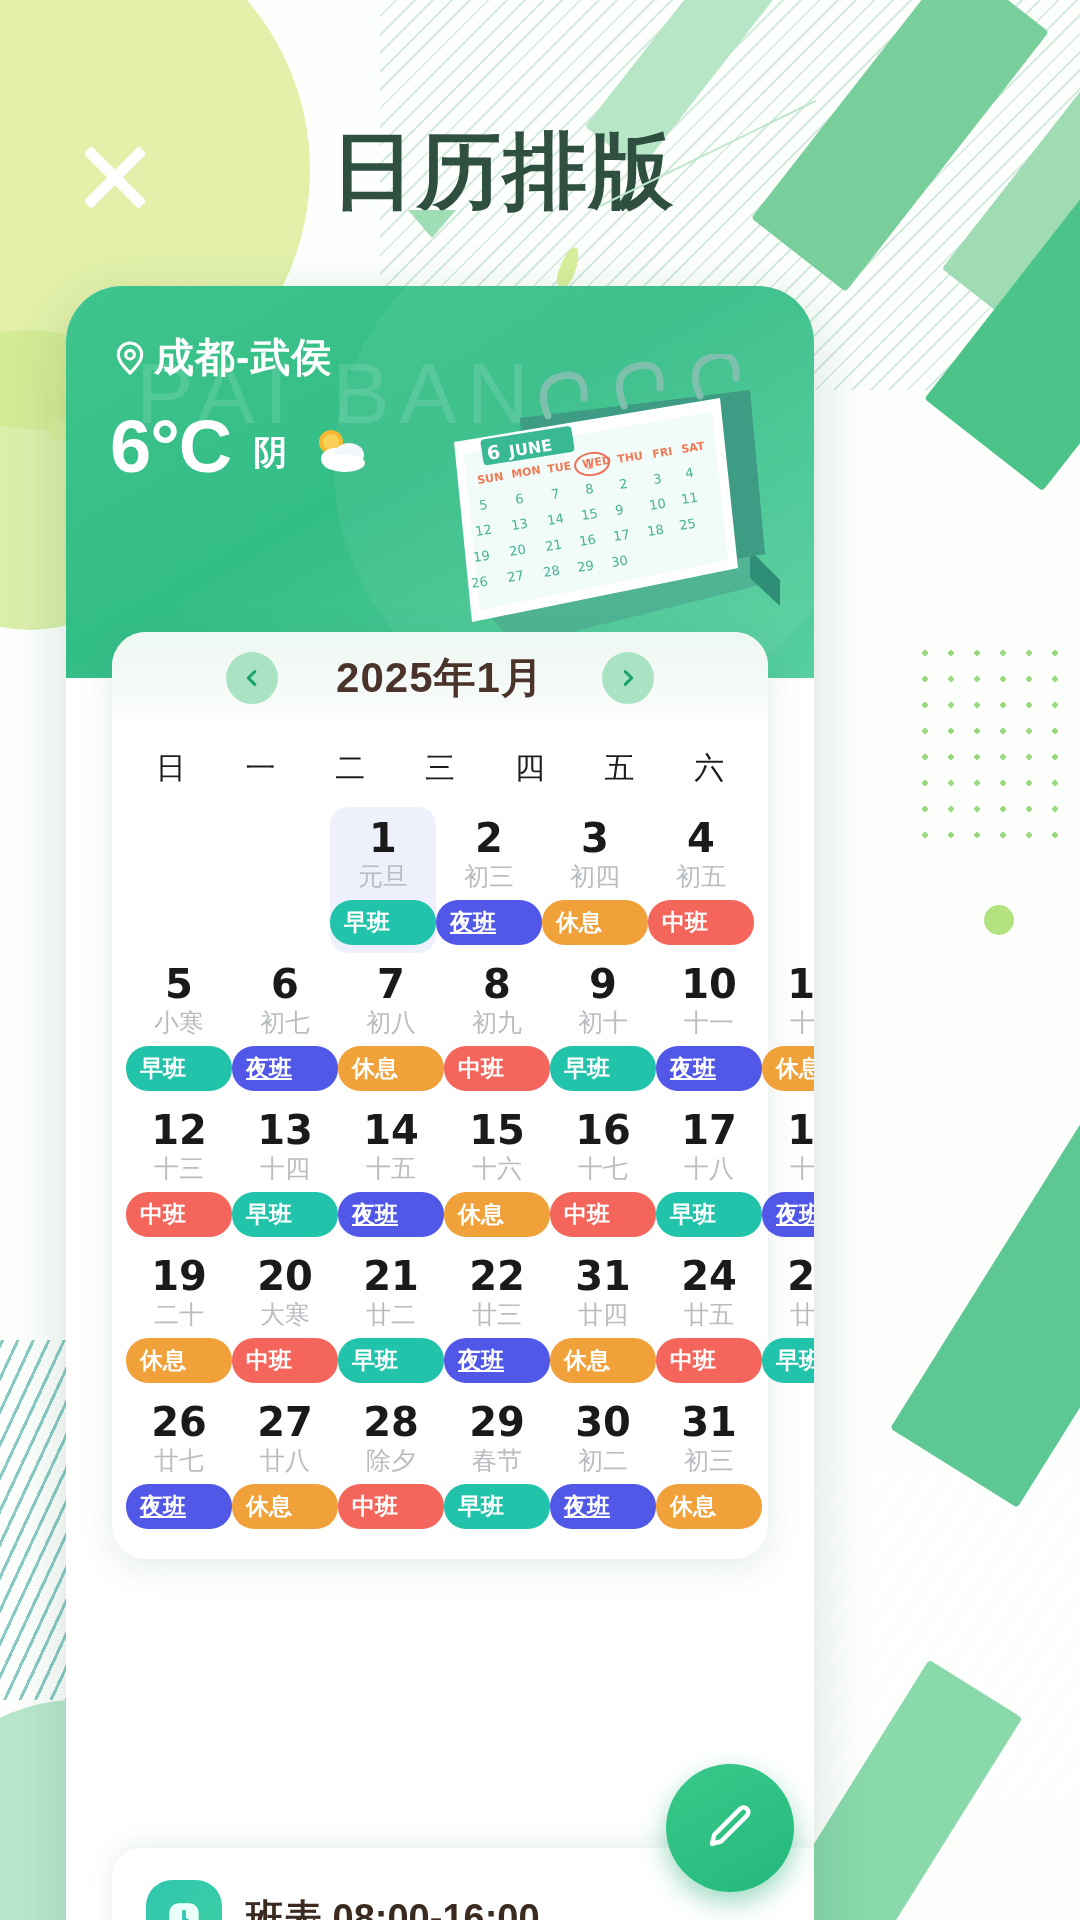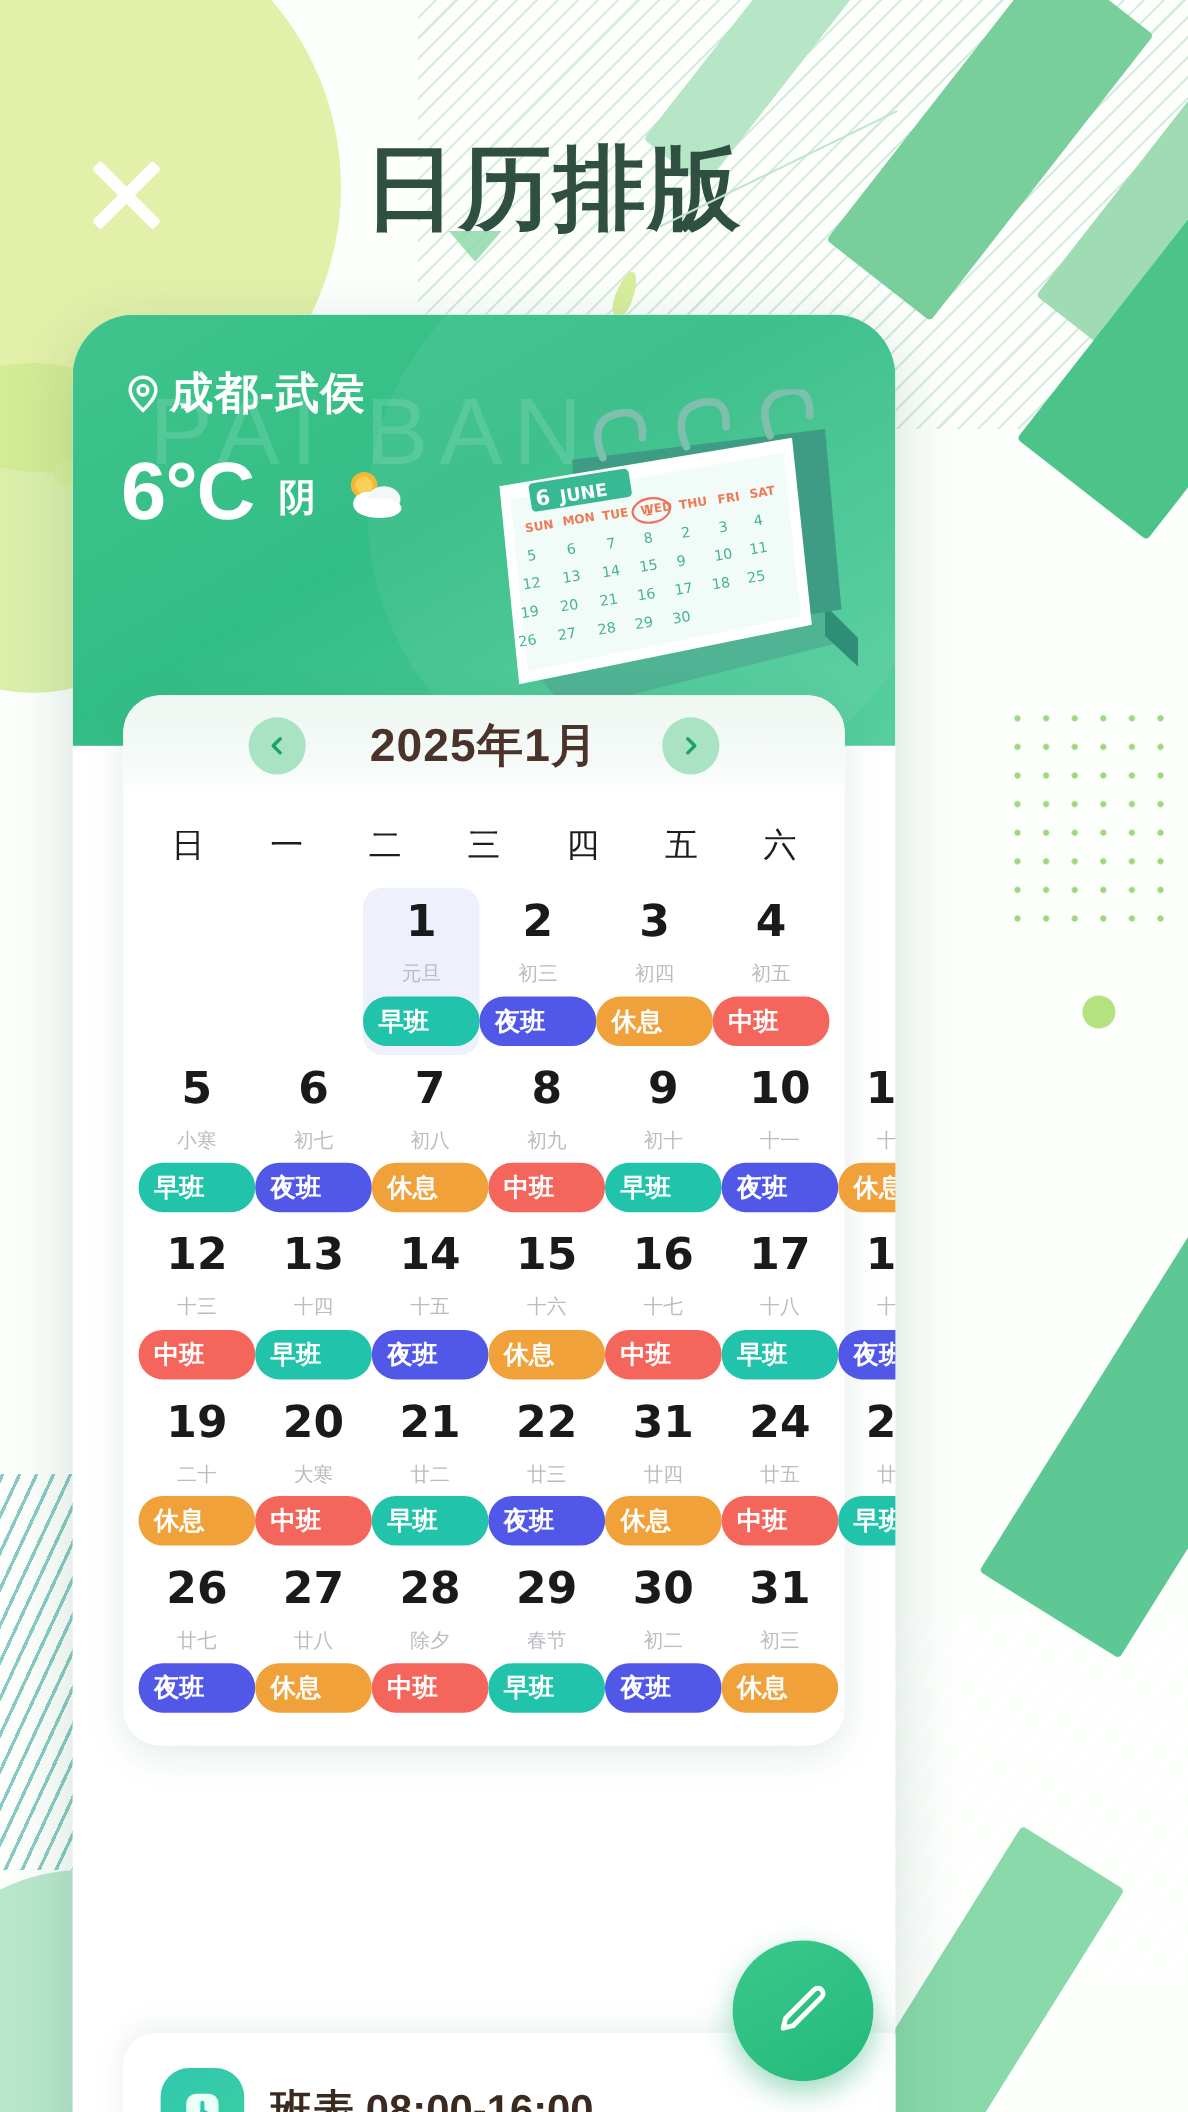--- a/index.html
+++ b/index.html
@@ -115,27 +115,27 @@
   #grid{display:flex;flex-direction:column;padding:0 14px;}
   .wk{display:flex;}
   .cell{
     flex:1;display:flex;flex-direction:column;align-items:center;
     padding:10px 0 8px 0;border-radius:18px;position:relative;
   }
   .cell.sel{background:#eef1fb;}
   .cell.empty{visibility:hidden;}
   .d-num{font-size:40px;font-weight:bold;color:#1a1a1a;line-height:1.05;
          font-family:"DejaVu Sans","Liberation Sans",sans-serif;}
-  .d-lun{font-size:18px;color:#b9bcc0;margin-top:16px;line-height:1.2;}
+  .d-lun{font-size:25px;color:#b9bcc0;margin-top:2px;line-height:1.2;}
   .badge{
     margin-top:9px;min-width:78px;padding:7px 14px;border-radius:22px;
     color:#fff;font-size:23px;font-weight:bold;text-align:left;white-space:nowrap;
   }
   .b-zao{background:#22c3ab;}
-  .b-ye{background:#5158e8;}
+  .b-ye{background:#5158e8;text-decoration:underline;}
   .b-xiu{background:#f0a13a;}
   .b-zhong{background:#f4655c;}
 
   
   #bot-card{
     position:absolute;left:46px;top:1562px;width:656px;height:140px;
     background:#fff;border-radius:30px;box-shadow:0 -4px 26px rgba(40,110,85,.10);
     display:flex;align-items:center;gap:24px;padding:0 34px;overflow:hidden;
   }
   #bot-icon{

